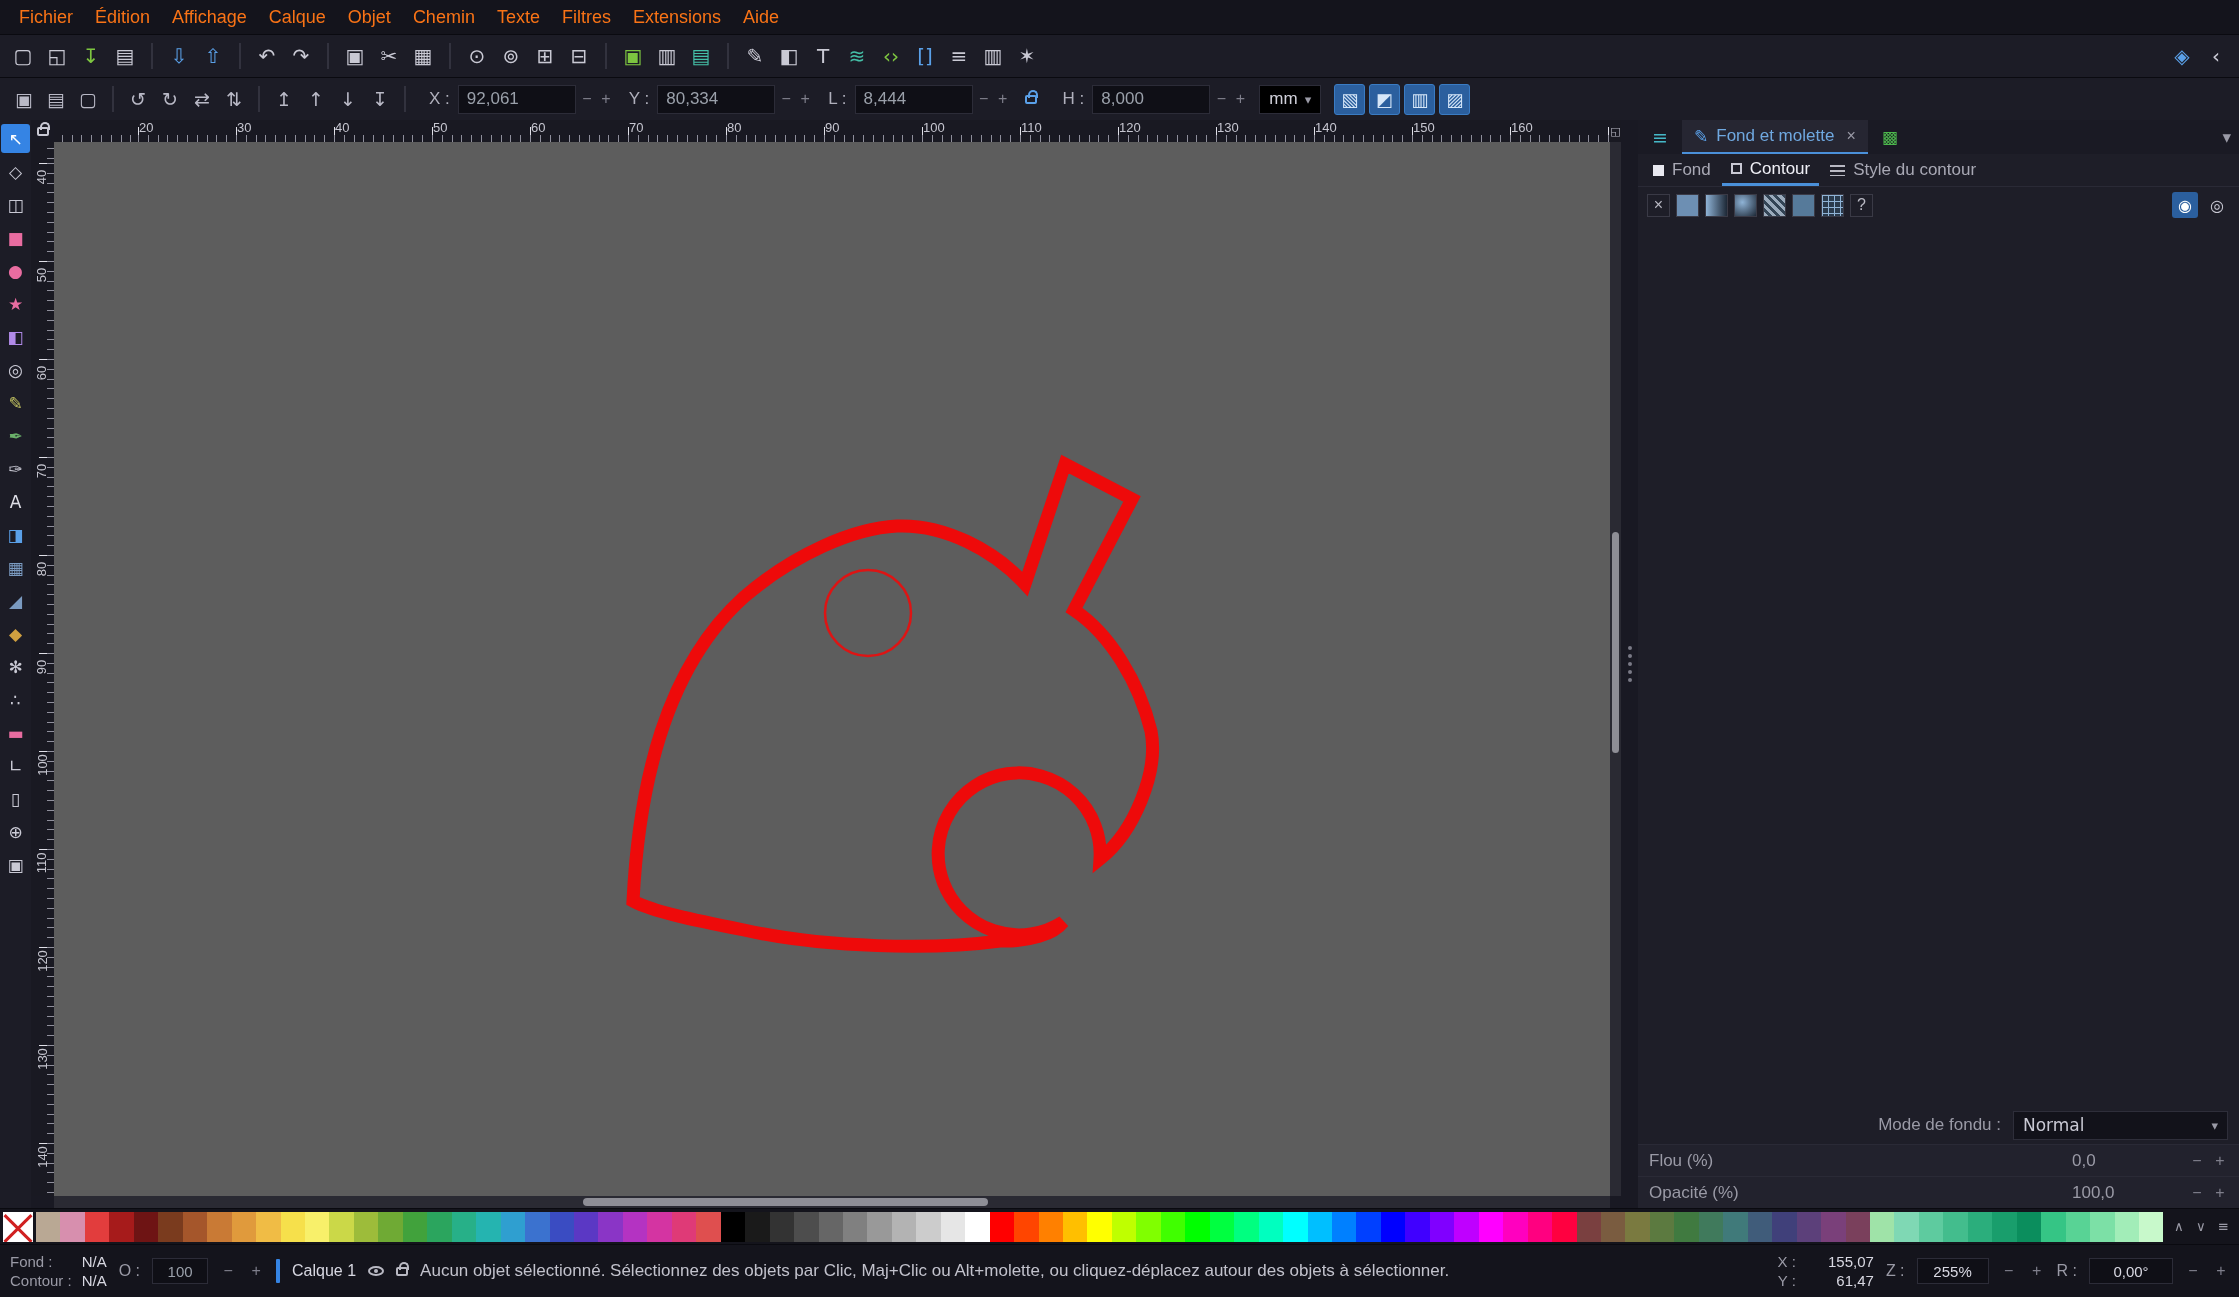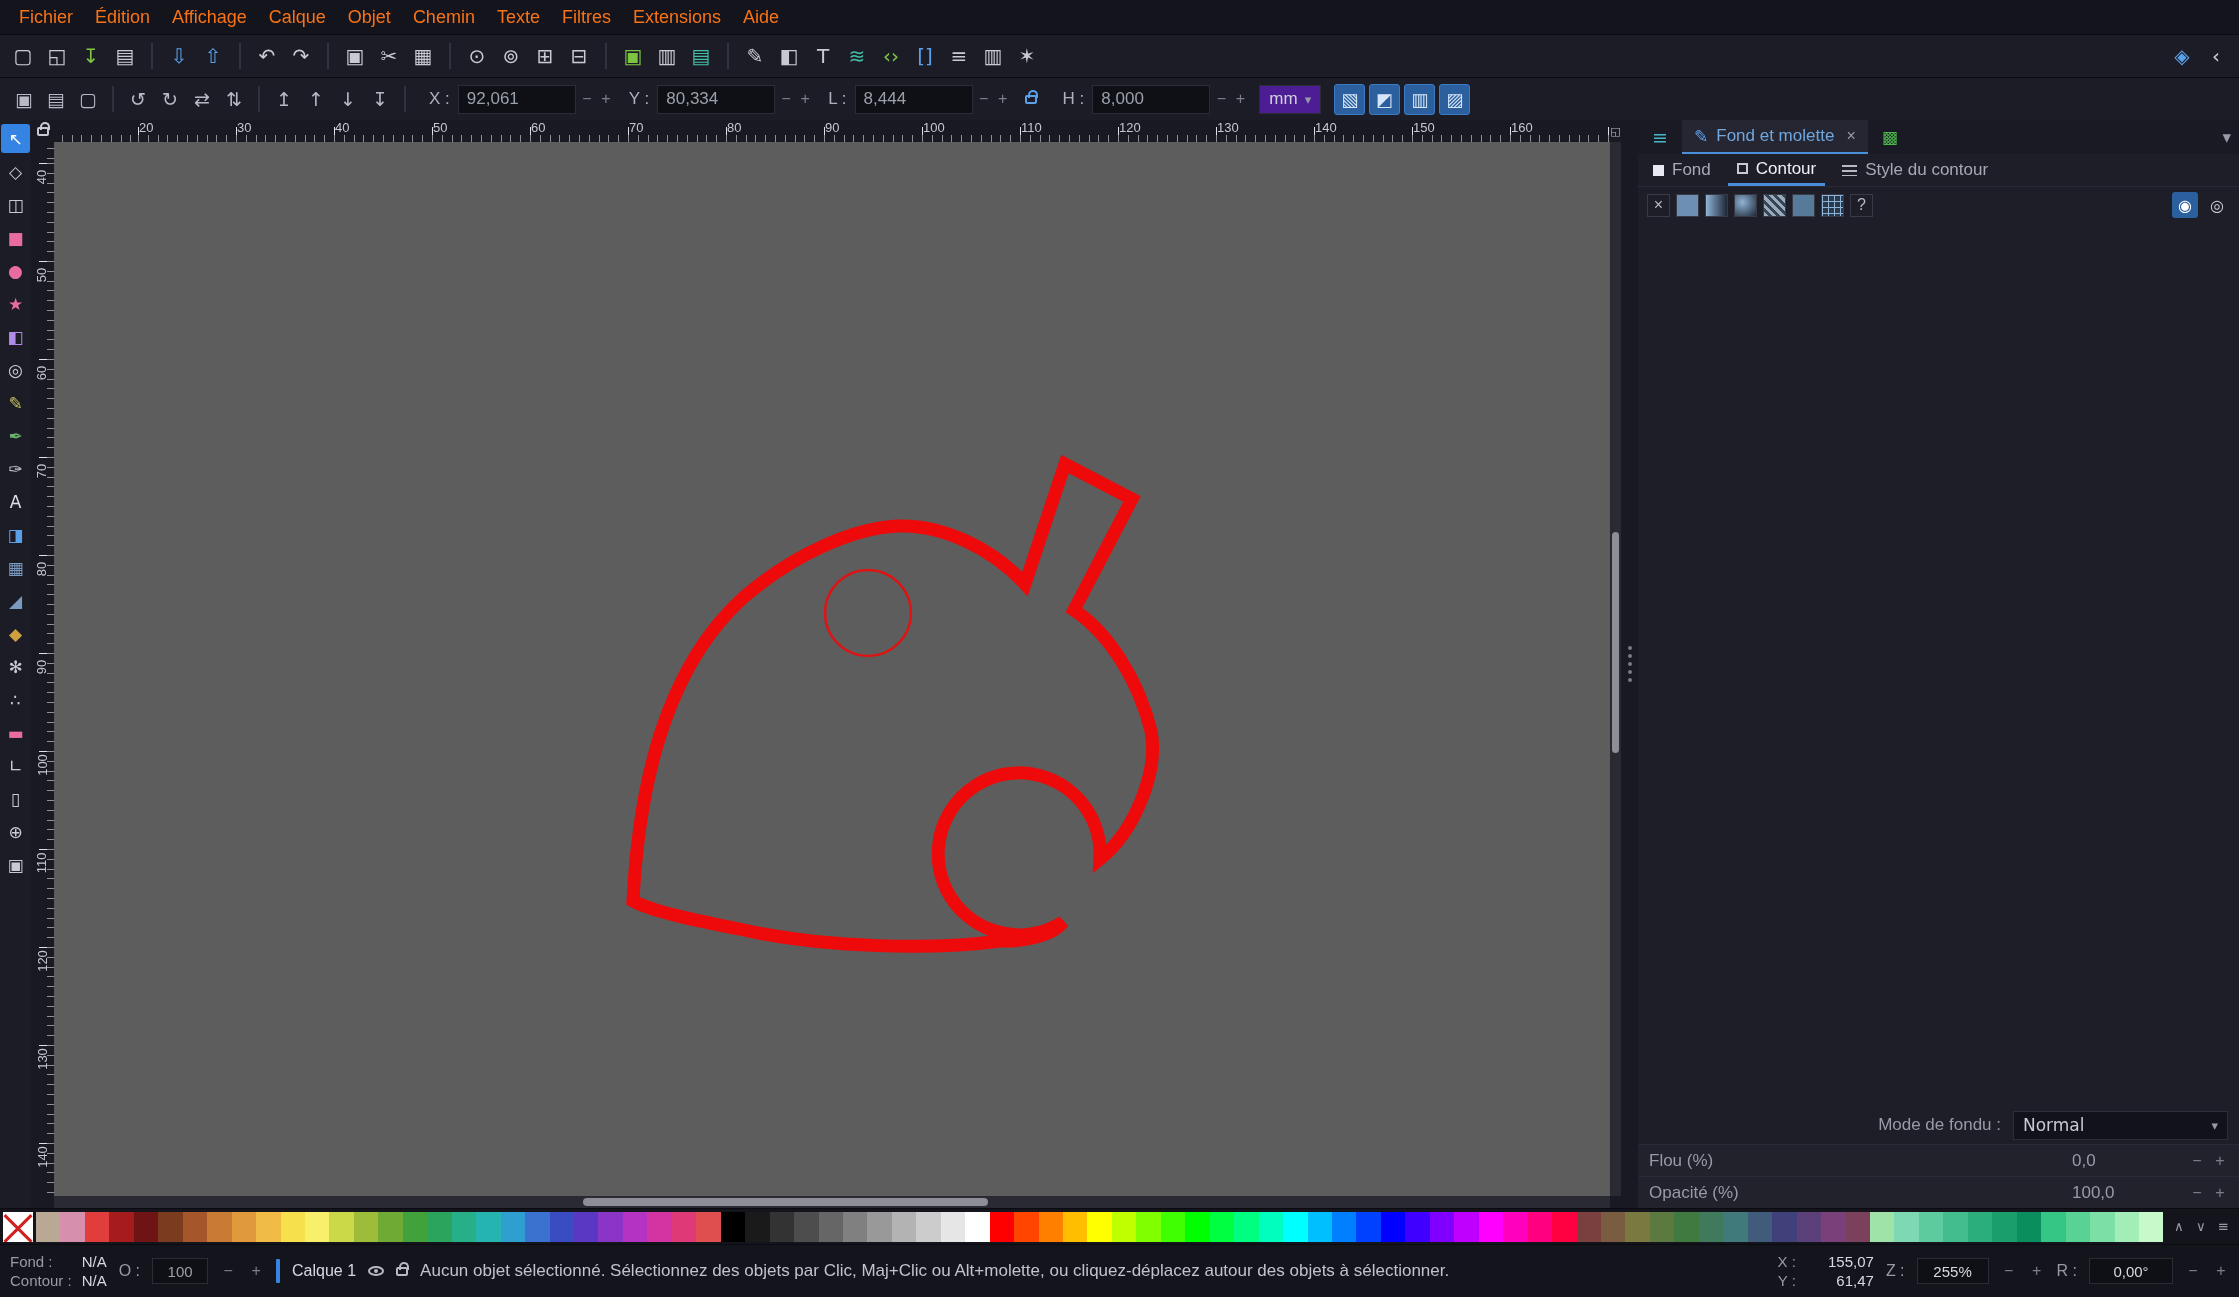--- a/index.html
+++ b/index.html
@@ -20,21 +20,21 @@
   .cmdspacer{flex:1}
 
   
   .optsrow{height:43px;background:#1c1c26;border-top:1px solid #0a0a10;display:flex;align-items:center;gap:3px;padding:0 8px;font-size:17px}
   .obtn{width:32px;height:32px;display:flex;align-items:center;justify-content:center;font-size:19px;color:#b9b9c6;font-family:"DejaVu Sans",sans-serif}
   .obtn[data-sep="true"]{width:2px;min-width:2px;height:26px;background:#32323e;margin:0 8px;font-size:0;pointer-events:none}
   .flabel{color:#b0b0bc;margin-left:12px;margin-right:5px}
   .fbox{width:118px;height:29px;background:#0f0f16;border:1px solid #2c2c38;display:flex;align-items:center;padding:0 8px;color:#9aa0aa;font-size:17px}
   .step{color:#7f7f8c;font-size:16px;padding:0 2px;width:16px;text-align:center}
   .lockbtn{width:30px;height:30px;display:flex;align-items:center;justify-content:center;color:#5aa0e8;margin:0 2px}
-  .unitbox{height:29px;background:#4c1d95;border:1px solid #2c2c38;display:flex;align-items:center;gap:7px;padding:0 9px;margin-left:8px;color:#d0d0da}
+  .unitbox{height:29px;background:#000000;border:1px solid #2c2c38;display:flex;align-items:center;gap:7px;padding:0 9px;margin-left:8px;color:#d0d0da}
   .tgl{width:31px;height:31px;background:#2b5f9e;border:1px solid #3a7cc4;border-radius:3px;color:#d5e6f8;display:flex;align-items:center;justify-content:center;font-size:18px;margin-left:4px;font-family:"DejaVu Sans",sans-serif}
 
   
   .mainrow{flex:1;display:flex;min-height:0}
   .toolbox{width:31px;background:#1c1c26;display:flex;flex-direction:column;align-items:center;padding-top:2px}
   .tbtn{width:29px;height:29px;margin:2px 0;display:flex;align-items:center;justify-content:center;font-size:17px;border-radius:3px;font-family:"DejaVu Sans",sans-serif}
   .tbtn[data-active="true"]{background:#3584e4}
 
   .workspace{flex:1;display:grid;grid-template-columns:23px 1fr 11px;grid-template-rows:22px 1fr 12px;background:#191923}
   .rcorner{grid-column:1;grid-row:1;display:flex;align-items:center;justify-content:center;color:#c9c9d4}
@@ -64,21 +64,21 @@
 
   
   .panel{width:601px;background:#1e1e28;display:flex;flex-direction:column;font-size:17px}
   .phead{height:34px;display:flex;align-items:center;background:#1a1a24;padding:0 8px;gap:8px}
   .dockicon{color:#45b8c8;font-size:19px;width:28px;text-align:center;font-family:"DejaVu Sans",sans-serif}
   .ptab{display:flex;align-items:center;gap:8px;background:#262632;height:100%;padding:0 12px;border-bottom:2px solid #4a90d9;color:#6fa8e0}
   .ptab .ticon{color:#5aa0e8;font-family:"DejaVu Sans",sans-serif}
   .ptab .tclose{color:#9a9aa6;font-size:16px;padding-left:4px}
   .greentab{color:#4cb64c;font-size:17px;width:28px;text-align:center;font-family:"DejaVu Sans",sans-serif}
   .pchev{margin-left:auto;color:#9a9aa6;font-family:"DejaVu Sans",sans-serif}
-  .subtabs{height:33px;display:flex;align-items:center;gap:8px;padding:0 6px;border-bottom:1px solid #2a2a36}
+  .subtabs{height:33px;display:flex;align-items:center;gap:2px;padding:0 6px;border-bottom:1px solid #2a2a36}
   .stab{display:flex;align-items:center;gap:8px;padding:0 9px;height:100%;color:#a8a8b4}
   .stab[data-active="true"]{color:#f0f0f6;border-bottom:3px solid #4a90d9}
   .sq-fill{width:11px;height:11px;background:#e8e8f0;display:inline-block}
   .sq-stroke{width:11px;height:11px;border:2px solid #c9c9d4;display:inline-block}
   .ic-lines{width:15px;height:11px;display:inline-block;background:repeating-linear-gradient(#b9b9c3 0 2px,transparent 2px 5px)}
   .ftrow{height:36px;display:flex;align-items:center;gap:6px;padding:0 9px}
   .ft{width:23px;height:23px;border:1px solid #3a3a46;display:flex;align-items:center;justify-content:center;color:#b9b9c3;font-size:16px}
   .ft-flat{background:#6d8fb3}
   .ft-lin{background:linear-gradient(90deg,#8fb3d6,#1d2836)}
   .ft-rad{background:radial-gradient(circle at 35% 35%,#8fb3d6,#1d2836)}

